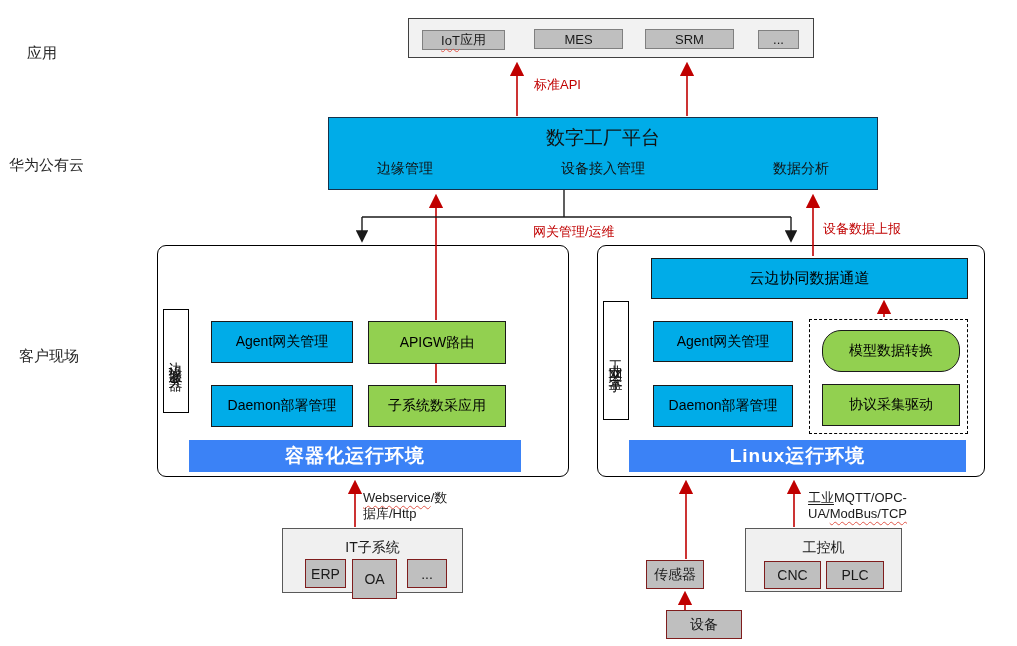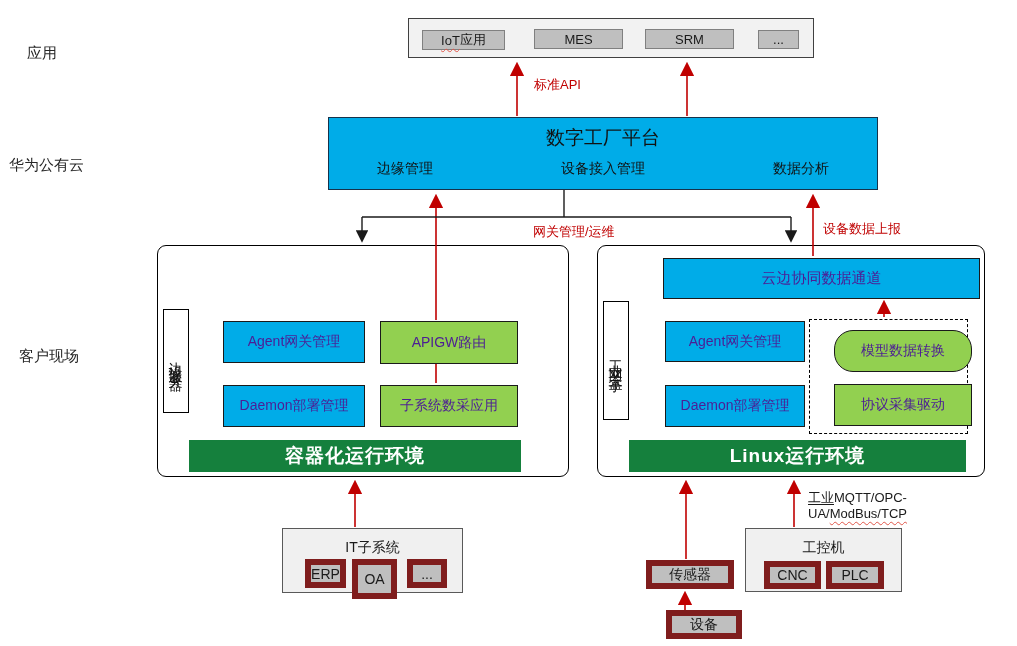--- a/index.html
+++ b/index.html
@@ -22,38 +22,38 @@
   .platform-mods{position:absolute;left:0;right:0;bottom:11px;display:flex;
     justify-content:space-between;padding:0 48px;font-size:14px;color:#111;}
 
   
   .container-round{position:absolute;background:#fff;border:1.5px solid #000;
     border-radius:9px;box-sizing:border-box;}
   .vlabel{position:absolute;background:#fff;border:1px solid #000;box-sizing:border-box;
     writing-mode:vertical-rl;text-orientation:upright;display:flex;align-items:center;justify-content:center;
     font-size:14px;letter-spacing:4px;color:#111;}
   .mod{position:absolute;box-sizing:border-box;display:flex;align-items:center;justify-content:center;
-    font-size:14px;color:#4c1d95;border:1.5px solid #1a1a1a;white-space:nowrap;margin-left:12px;}
+    font-size:14px;color:#000000;border:1.5px solid #1a1a1a;white-space:nowrap;}
   .mod.blue{background:#00ACE8;}
   .mod.green{background:#92D050;}
   .channel{font-size:15px;}
   .dashed{position:absolute;border:1.5px dashed #000;box-sizing:border-box;background:transparent;}
-  .runtime{position:absolute;background:#15803d;color:#fff;font-weight:bold;font-size:19px;
+  .runtime{position:absolute;background:#3b82f6;color:#fff;font-weight:bold;font-size:19px;
     display:flex;align-items:center;justify-content:center;letter-spacing:1px;}
 
   
   .note-red{position:absolute;color:#C00000;font-size:13px;line-height:16px;white-space:nowrap;}
   .note-black{position:absolute;color:#1a1a1a;font-size:13px;line-height:16px;white-space:nowrap;}
   .sq{text-decoration:underline wavy #e0564a 1px;text-decoration-skip-ink:none;text-underline-offset:3px;}
   .ul{text-decoration:underline;text-underline-offset:2px;}
 
   
   .panel{position:absolute;background:#f0f0f0;border:1px solid #595959;box-sizing:border-box;}
   .panel-title{text-align:center;font-size:14px;padding-top:10px;color:#1a1a1a;}
-  .dev{position:absolute;background:#bfbfbf;border:6px solid #7f1d1d;box-sizing:border-box;
+  .dev{position:absolute;background:#bfbfbf;border:1px solid #7f1d1d;box-sizing:border-box;
     display:flex;align-items:center;justify-content:center;font-size:14px;color:#1a1a1a;}
 
   .connectors{position:absolute;left:0;top:0;width:1017px;height:646px;pointer-events:none;}
 </style>
 </head>
 <body>
 
 <div class="canvas">
 
   <div class="rowlabel" style="left:27px;top:44px;">应用</div>
@@ -79,20 +79,24 @@
     </div>
   </div>
 
   <div class="note-red" style="left:534px;top:77px;">标准API</div>
   <div class="note-red" style="left:533px;top:224px;">网关管理/运维</div>
   <div class="note-red" style="left:823px;top:221px;">设备数据上报</div>
   <div class="note-red" style="left:452px;top:257px;">
     <div>子系统数</div>
     <div>据上报</div>
   </div>
+  <div class="note-black" style="left:363px;top:490px;">
+    <div><span class="sq">Webservice</span><span>/数</span></div>
+    <div>据库/Http</div>
+  </div>
   <div class="note-black" style="left:808px;top:490px;">
     <div><span class="ul">工业</span><span>MQTT/OPC-</span></div>
     <div><span>UA/</span><span class="sq">ModBus/TCP</span></div>
   </div>
 
   <div class="container-round" style="left:157px;top:245px;width:412px;height:232px;">
     <div class="vlabel" style="left:5px;top:63px;width:26px;height:104px;">边缘服务器</div>
     <div class="mod blue" style="left:53px;top:75px;width:142px;height:42px;">Agent网关管理</div>
     <div class="mod green" style="left:210px;top:75px;width:138px;height:43px;">APIGW路由</div>
     <div class="mod blue" style="left:53px;top:139px;width:142px;height:42px;">Daemon部署管理</div>
@@ -111,21 +115,21 @@
     <div class="runtime" style="left:31px;top:194px;width:337px;height:32px;">Linux运行环境</div>
   </div>
 
   <div class="panel" style="left:282px;top:528px;width:181px;height:65px;">
     <div class="panel-title">IT子系统</div>
     <div class="dev" style="left:22px;top:30px;width:41px;height:29px;">ERP</div>
     <div class="dev" style="left:69px;top:30px;width:45px;height:40px;">OA</div>
     <div class="dev" style="left:124px;top:30px;width:40px;height:29px;">...</div>
   </div>
 
-  <div class="dev" style="left:646px;top:560px;width:88px;height:29px;">传感器</div>
+  <div class="dev" style="left:646px;top:560px;width:58px;height:29px;">传感器</div>
   <div class="dev" style="left:646px;top:610px;width:76px;height:29px;margin-left:20px;">设备</div>
 
   <div class="panel" style="left:745px;top:528px;width:157px;height:64px;">
     <div class="panel-title">工控机</div>
     <div class="dev" style="left:18px;top:32px;width:57px;height:28px;">CNC</div>
     <div class="dev" style="left:80px;top:32px;width:58px;height:28px;">PLC</div>
   </div>
 
   <svg class="connectors" viewBox="0 0 1017 646">
     <defs>

